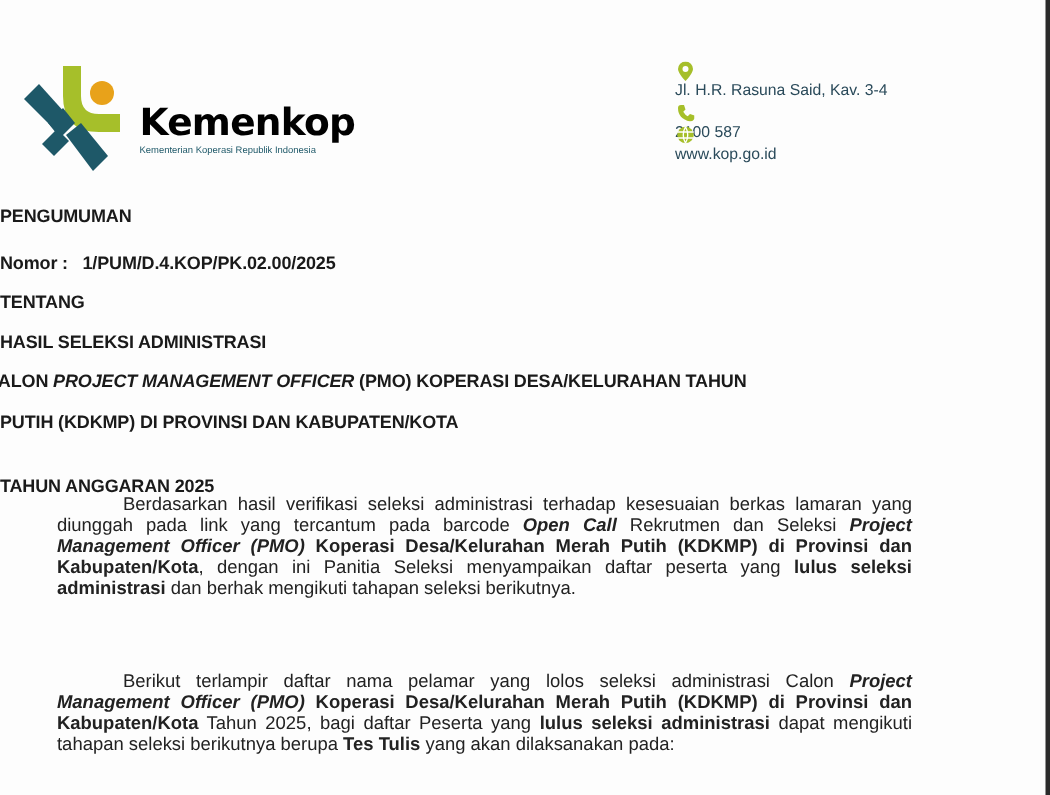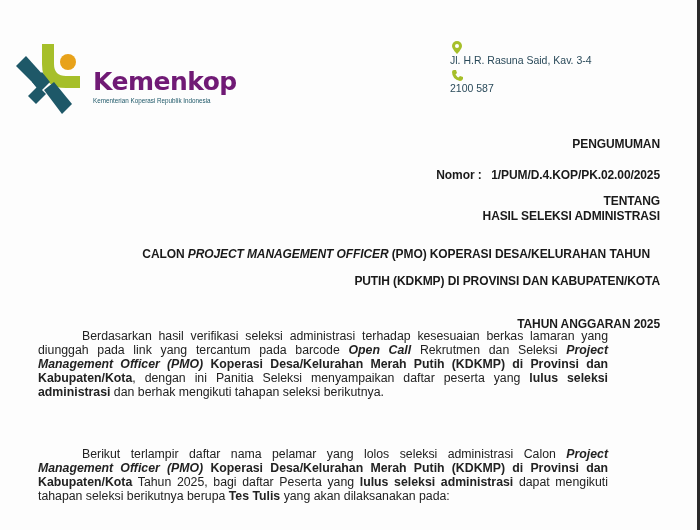--- a/index.html
+++ b/index.html
@@ -5,31 +5,31 @@
   html, body { margin:0; padding:0; }
   body {
     width:700px; height:530px; overflow:hidden;
     background:#fdfdfd; position:relative;
     font-family:"Liberation Sans", "DejaVu Sans", sans-serif; color:#1a1a1a;
   }
   .right-border { position:absolute; top:0; right:0; width:3px; height:530px; background:#2a2a2a; }
   
   .logo { position:absolute; left:14px; top:42px; width:72px; height:74px; }
   .brand { position:absolute; left:93px; top:68px; }
-  .brand-name { font-family:"DejaVu Sans", sans-serif; font-weight:bold; font-size:25px; color:#701a75; letter-spacing:-0.5px; line-height:28px; }
+  .brand-name { font-family:"DejaVu Sans", sans-serif; font-weight:bold; font-size:25px; color:#000000; letter-spacing:-0.5px; line-height:28px; }
   .brand-sub { font-size:6.3px; color:#1e5868; margin-top:1px; white-space:nowrap; }
   .contact { position:absolute; left:450px; top:40px; font-size:10.5px; color:#2a4a5a; }
   .contact-row { display:flex; align-items:flex-start; height:15px;flex-direction:column; }
   .contact-row .ic { width:14px; height:12px; margin-right:8px; display:flex; justify-content:center; align-items:center; flex:0 0 14px; }
   .contact-row .txt { line-height:13px; }
   .addr .txt span { display:block; }
   .addr { height:28px; }
   
   .titles { position:absolute; left:0; top:137px; width:660px; text-align:center; font-weight:bold; font-size:12px; }
-  .t-line { position:absolute; left:0; width:660px; text-align:right; white-space:nowrap; letter-spacing:-0.1px; }
+  .t-line { position:absolute; left:0; width:660px; text-align:left; white-space:nowrap; letter-spacing:-0.1px; }
   .t-line i { font-style:italic; }
   
   .para { position:absolute; left:38px; width:570px; font-size:12.3px; line-height:14px; text-align:justify; color:#222; font-family:"Liberation Sans", sans-serif; }
   .para b, .para .bi { font-weight:bold; }
   .para .bi { font-style:italic; }
   .indent { display:inline-block; width:44px; }
 </style>
 </head>
 <body>
 
@@ -61,27 +61,36 @@
       </span>
   </div>
   <div class="contact-row">
     <span class="ic">
       <svg width="11" height="11" viewBox="0 0 11 11">
           <path d="M2 0 L4 0 L5 3 L3.5 4.5 Q5 7 6.5 7.5 L8 6 L11 7 L11 9 Q10 11 8 11 Q0 9 0 2 Q0 0 2 0 Z" fill="#a6bf2a"></path>
         </svg>
     </span>
     <span class="txt">2100 587</span>
   </div>
+  <div class="contact-row">
+    <span class="ic">
+      <svg width="12" height="12" viewBox="0 0 12 12">
+          <circle cx="6" cy="6" r="5.5" fill="#a6bf2a"></circle>
+          <path d="M0.5 4 H11.5 M0.5 8 H11.5 M6 0.5 Q3 6 6 11.5 M6 0.5 Q9 6 6 11.5" stroke="#fff" stroke-width="0.9" fill="none"></path>
+        </svg>
+    </span>
+    <span class="txt">www.kop.go.id</span>
+  </div>
 </div>
 
 <div class="titles">
   <div class="t-line" style="top:0px">PENGUMUMAN</div>
   <div class="t-line" style="top:31px"><span>Nomor :</span>&nbsp;&nbsp;&nbsp;<span>1/PUM/D.4.KOP/PK.02.00/2025</span></div>
   <div class="t-line" style="top:57px">TENTANG</div>
-  <div class="t-line" style="top:72px">HASIL SELEKSI ADMINISTRASI</div>
+  <div class="t-line" style="top:84px">HASIL SELEKSI ADMINISTRASI</div>
   <div class="t-line" style="top:110px;left:-10px"><span>CALON </span><i>PROJECT MANAGEMENT OFFICER</i><span> (PMO) KOPERASI DESA/KELURAHAN TAHUN</span></div>
   <div class="t-line" style="top:137px">PUTIH (KDKMP) DI PROVINSI DAN KABUPATEN/KOTA</div>
   <div class="t-line" style="top:180px">TAHUN ANGGARAN 2025</div>
 </div>
 
 <p class="para" style="top:329px;margin:0"><span class="indent"></span><span>Berdasarkan hasil verifikasi seleksi administrasi terhadap kesesuaian berkas lamaran yang diunggah pada link yang tercantum pada barcode </span><span class="bi">Open Call</span><span> Rekrutmen dan Seleksi </span><span class="bi">Project Management Officer (PMO)</span><b> Koperasi Desa/Kelurahan Merah Putih (KDKMP) di Provinsi dan Kabupaten/Kota</b><span>, dengan ini Panitia Seleksi menyampaikan daftar peserta yang </span><b>lulus seleksi administrasi</b><span> dan berhak mengikuti tahapan seleksi berikutnya.</span></p>
 
 <p class="para" style="top:447px;margin:0"><span class="indent"></span><span>Berikut terlampir daftar nama pelamar yang lolos seleksi administrasi Calon </span><span class="bi">Project Management Officer (PMO)</span><b> Koperasi Desa/Kelurahan Merah Putih (KDKMP) di Provinsi dan Kabupaten/Kota</b><span> Tahun 2025, bagi daftar Peserta yang </span><b>lulus seleksi administrasi</b><span> dapat mengikuti tahapan seleksi berikutnya berupa </span><b>Tes Tulis</b><span> yang akan dilaksanakan pada:</span></p>
 
 </body></html>

